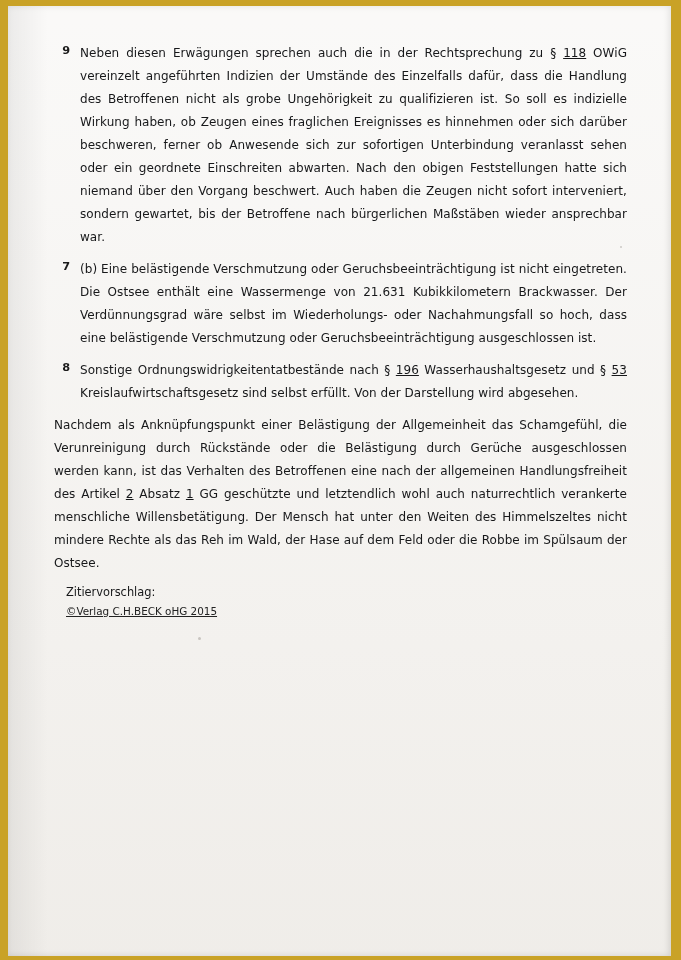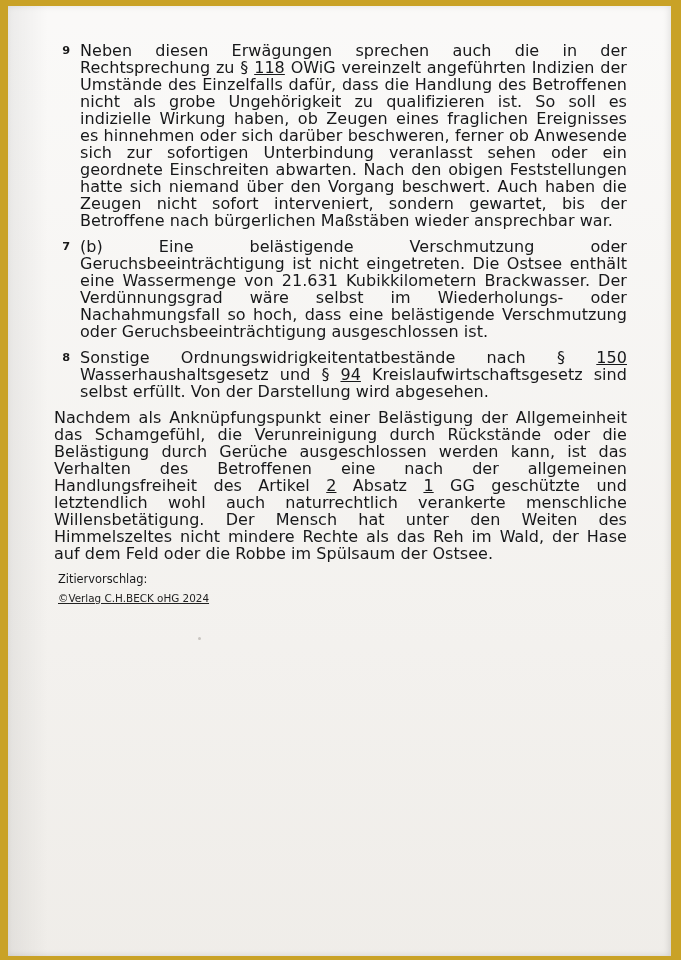--- a/index.html
+++ b/index.html
@@ -50,33 +50,33 @@
     text-align: right;
     padding-right: 10px;
     font-size: 11.3px;
     font-weight: bold;
     color: #1b1b1b;
     line-height: 18.6px;
     box-sizing: border-box;
   }
   .ptext {
     flex: 1;
-    font-size: 16px;
-    line-height: 17px;
+    font-size: 12px;
+    line-height: 23px;
     color: #17181a;
     text-align: justify;
     text-justify: inter-word;
     letter-spacing: 0.05px;
   }
   .u {
     text-decoration: underline;
   }
   .tail {
     margin-top: 4px;
-    margin-left: 4px;
+    margin-left: 12px;
     font-size: 11.4px;
     line-height: 17.5px;
     color: #17181a;
   }
   .tail .line {
     display: block;
   }
   .tail .cite {
     margin-top: 1px;
   }
@@ -108,26 +108,26 @@
       <div class="ptext"><span>Neben diesen Erwägungen sprechen auch die in der Rechtsprechung zu § </span><span class="u">118</span><span> OWiG vereinzelt angeführten Indizien der Umstände des Einzelfalls dafür, dass die Handlung des Betroffenen nicht als grobe Ungehörigkeit zu qualifizieren ist. So soll es indizielle Wirkung haben, ob Zeugen eines fraglichen Ereignisses es hinnehmen oder sich darüber beschweren, ferner ob Anwesende sich zur sofortigen Unterbindung veranlasst sehen oder ein geordnete Einschreiten abwarten. Nach den obigen Feststellungen hatte sich niemand über den Vorgang beschwert. Auch haben die Zeugen nicht sofort interveniert, sondern gewartet, bis der Betroffene nach bürgerlichen Maßstäben wieder ansprechbar war.</span></div>
     </div>
 
     <div class="para">
       <div class="pnum">7</div>
       <div class="ptext"><span>(b) Eine belästigende Verschmutzung oder Geruchsbeeinträchtigung ist nicht eingetreten. Die Ostsee enthält eine Wassermenge von 21.631 Kubikkilometern Brackwasser. Der Verdünnungsgrad wäre selbst im Wiederholungs- oder Nachahmungsfall so hoch, dass eine belästigende Verschmutzung oder Geruchsbeeinträchtigung ausgeschlossen ist.</span></div>
     </div>
 
     <div class="para">
       <div class="pnum">8</div>
-      <div class="ptext"><span>Sonstige Ordnungswidrigkeitentatbestände nach § </span><span class="u">150</span><span> Wasserhaushaltsgesetz und § </span><span class="u">94</span><span> Kreislaufwirtschaftsgesetz sind selbst erfüllt. Von der Darstellung wird abgesehen.</span></div>
+      <div class="ptext"><span>Sonstige Ordnungswidrigkeitentatbestände nach § </span><span class="u">196</span><span> Wasserhaushaltsgesetz und § </span><span class="u">53</span><span> Kreislaufwirtschaftsgesetz sind selbst erfüllt. Von der Darstellung wird abgesehen.</span></div>
     </div>
 
     <div class="para">
       <div class="ptext"><span>Nachdem als Anknüpfungspunkt einer Belästigung der Allgemeinheit das Schamgefühl, die Verunreinigung durch Rückstände oder die Belästigung durch Gerüche ausgeschlossen werden kann, ist das Verhalten des Betroffenen eine nach der allgemeinen Handlungsfreiheit des Artikel </span><span class="u">2</span><span> Absatz </span><span class="u">1</span><span> GG geschützte und letztendlich wohl auch naturrechtlich verankerte menschliche Willensbetätigung. Der Mensch hat unter den Weiten des Himmelszeltes nicht mindere Rechte als das Reh im Wald, der Hase auf dem Feld oder die Robbe im Spülsaum der Ostsee.</span></div>
     </div>
 
     <div class="tail">
       <span class="line">Zitiervorschlag:</span>
-      <span class="line copy">©Verlag C.H.BECK oHG 2024</span>
+      <span class="line copy">©Verlag C.H.BECK oHG 2015</span>
     </div>
 
   </div>
 </div>
 
 </body></html>

